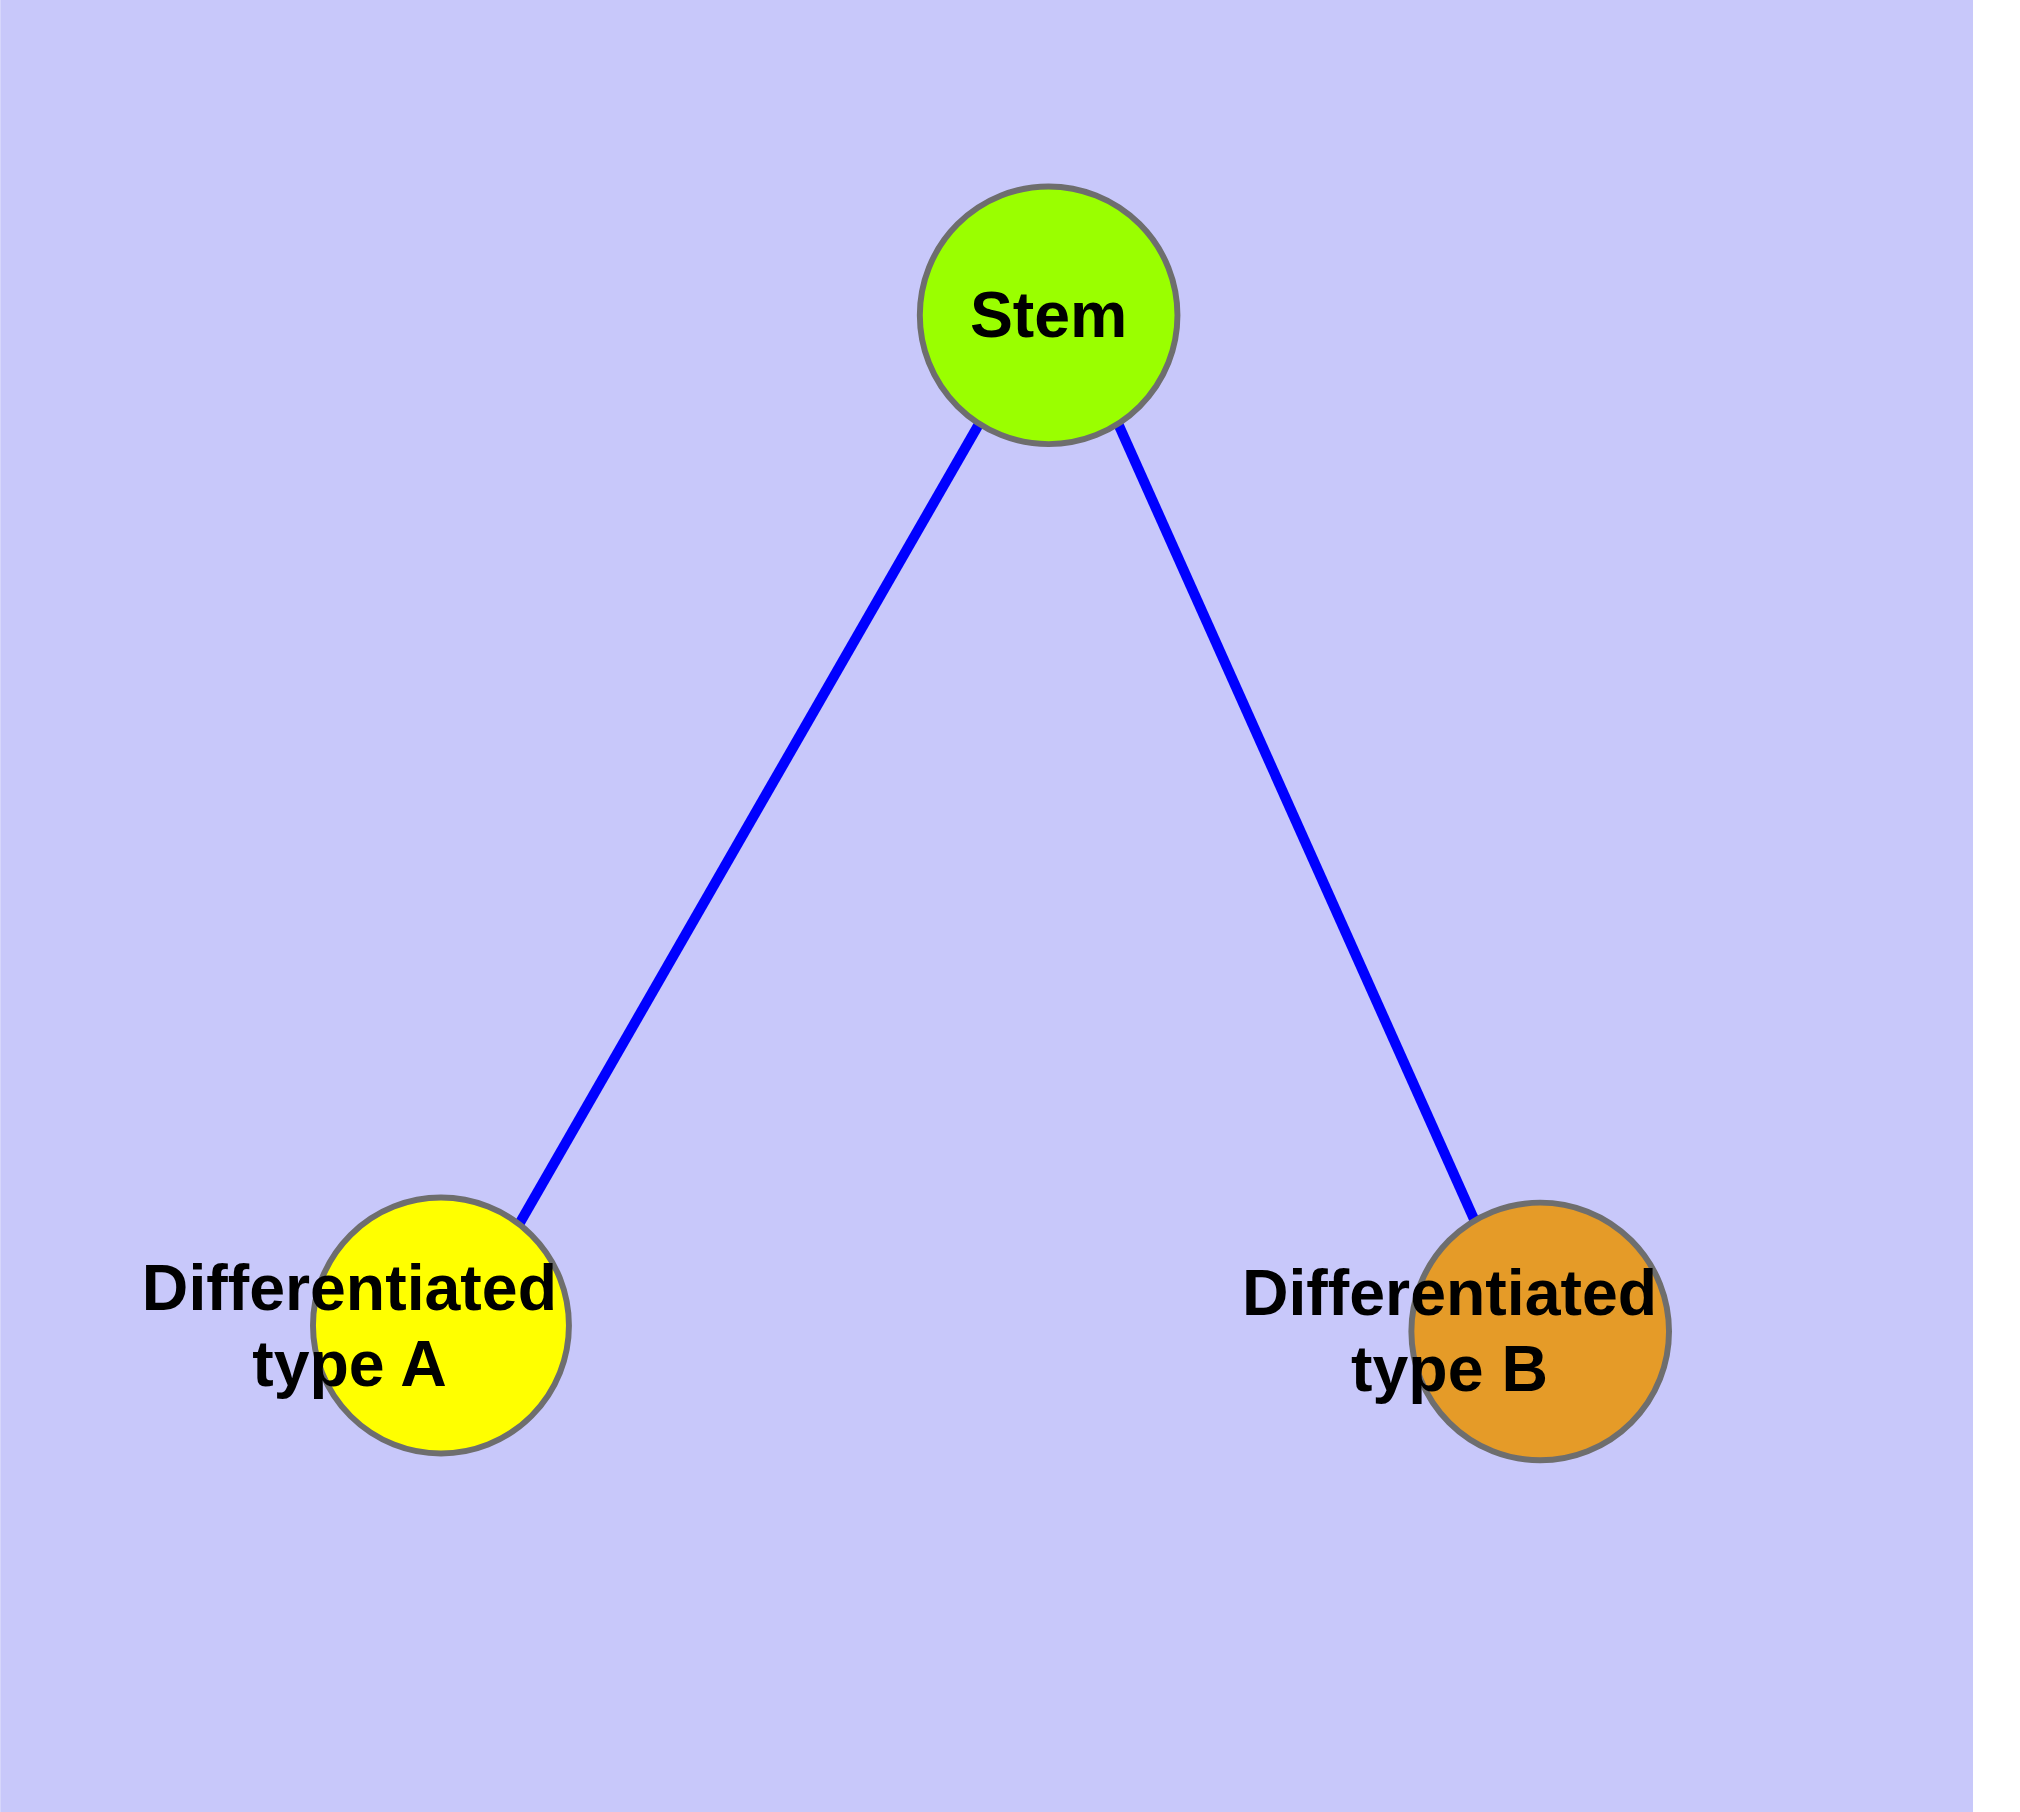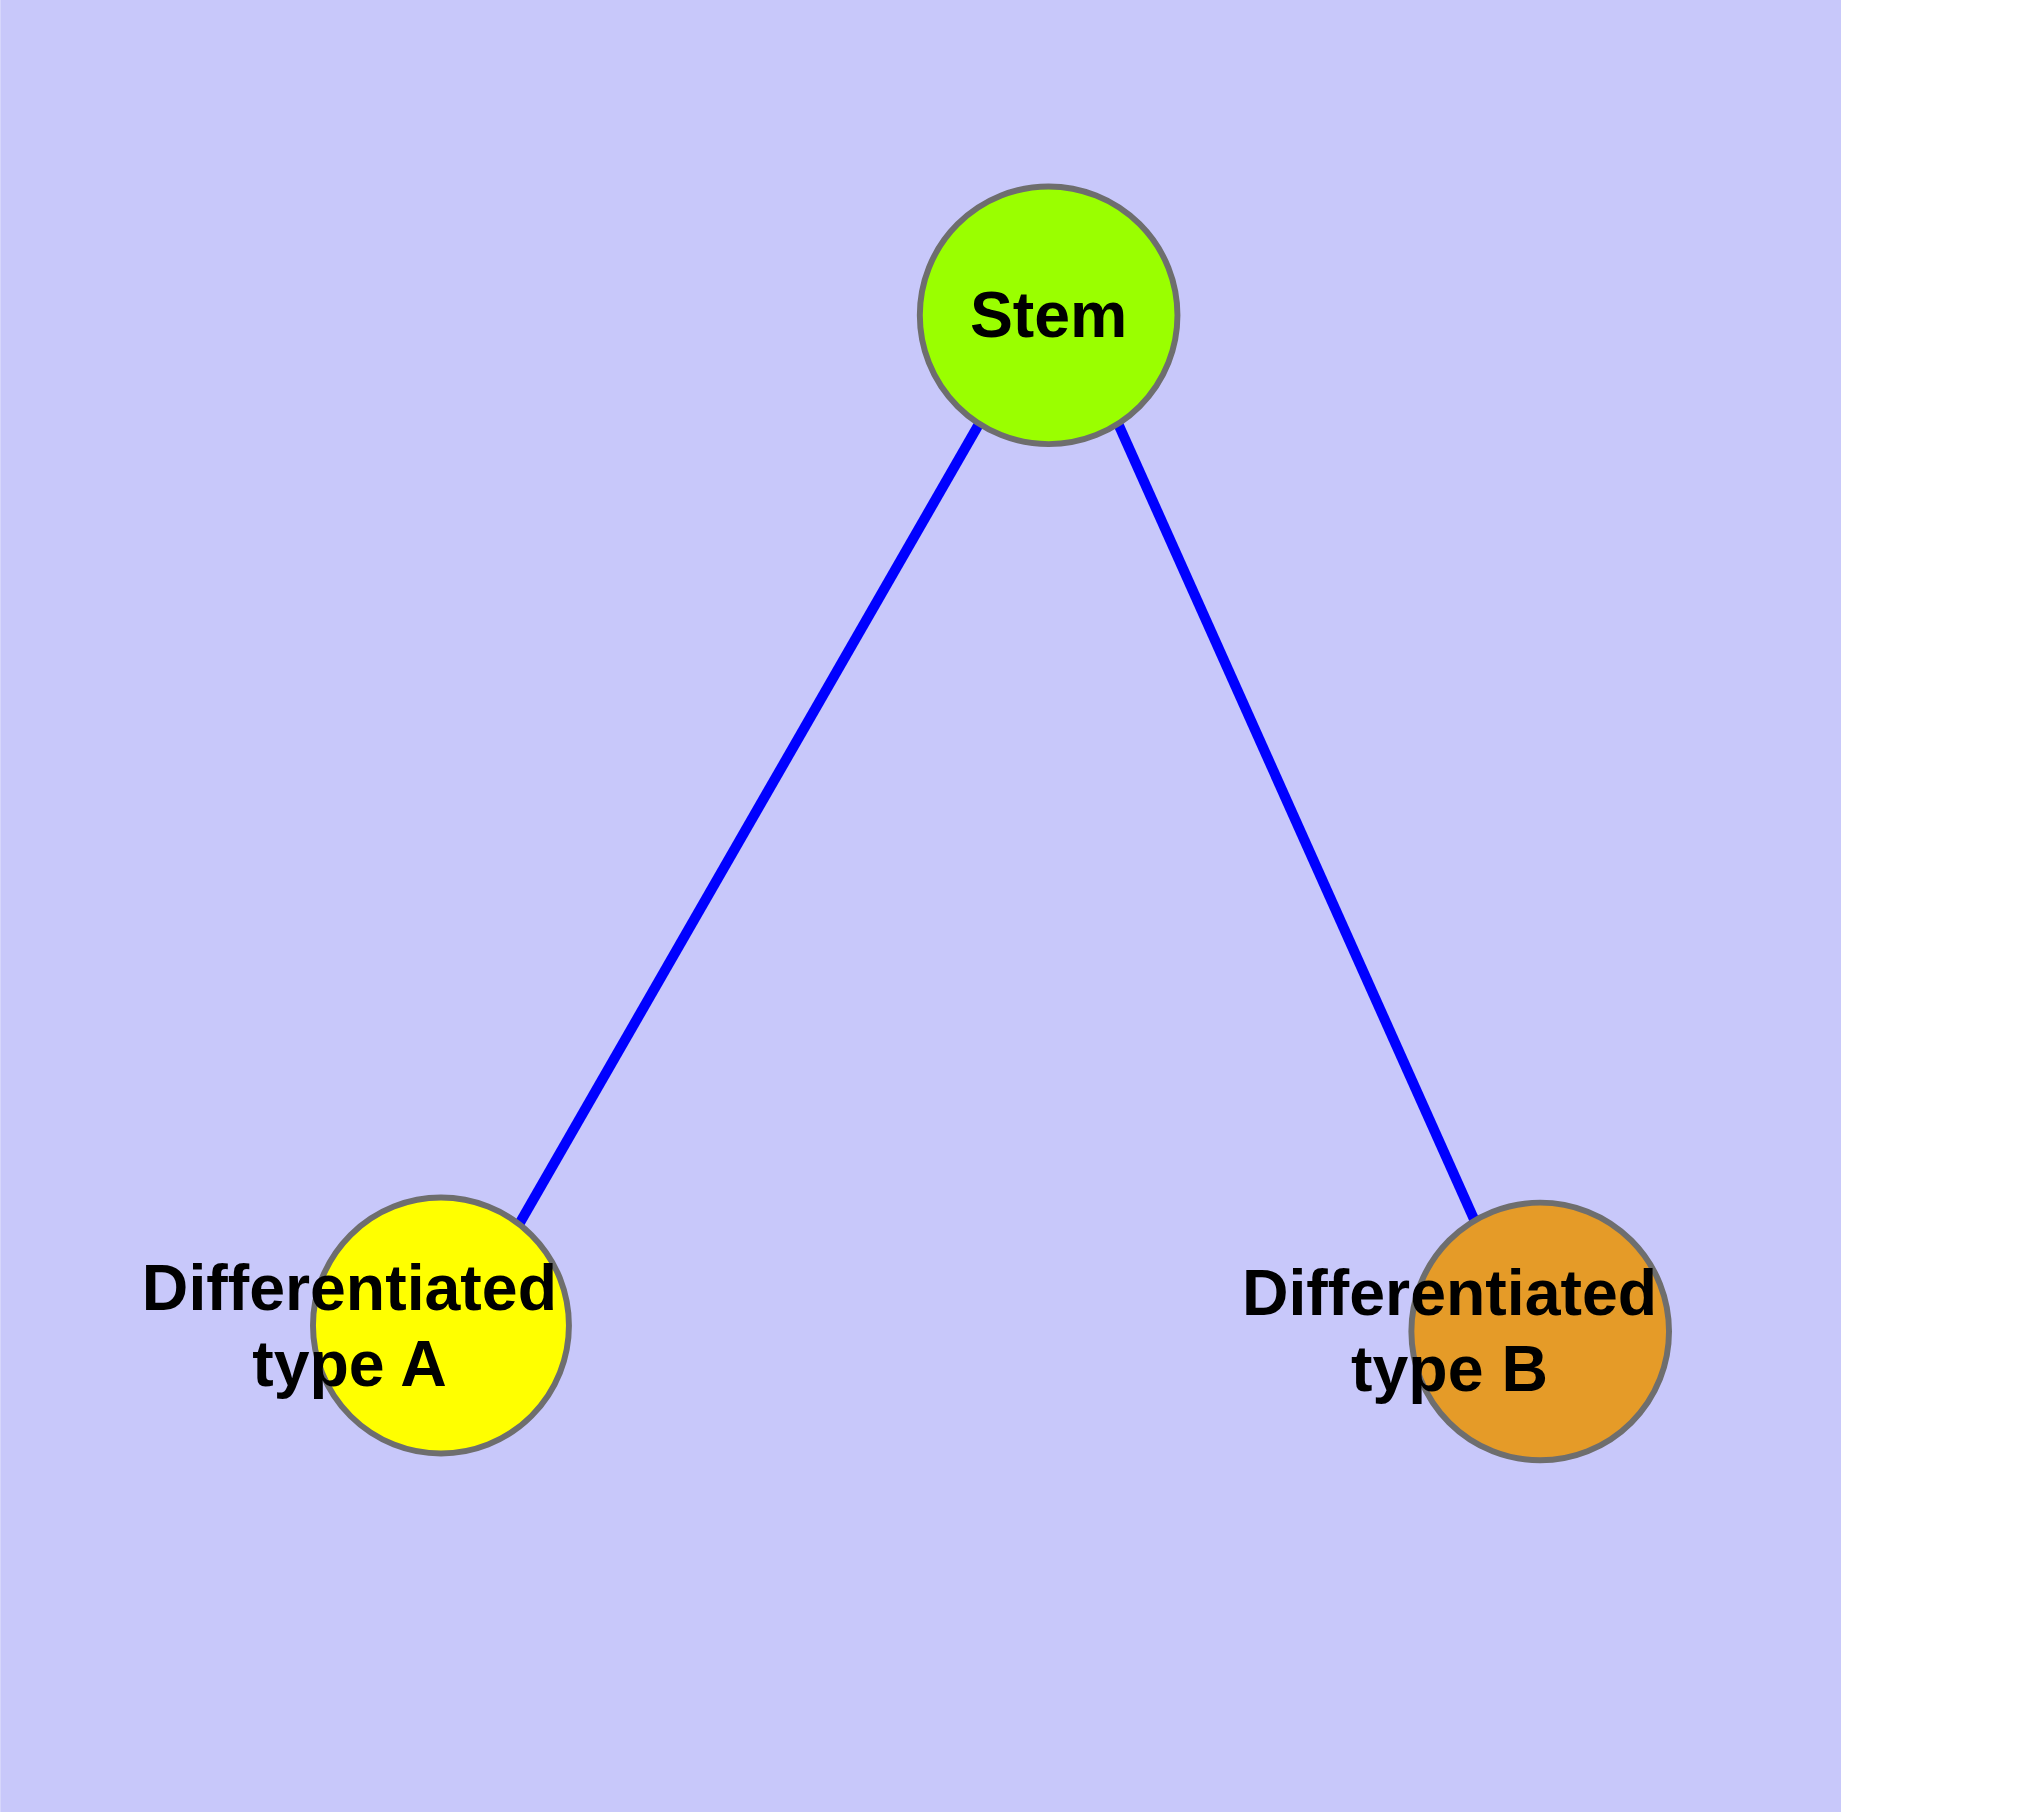--- a/index.html
+++ b/index.html
@@ -30,21 +30,21 @@
     fill: #000000;
     text-anchor: middle;
     dominant-baseline: middle;
     paint-order: normal;
     white-space: pre;
   }
 </style>
 </head>
 <body>
 
-<div id="stage" style="width: 1833px; height: 1812px; padding-left: 8px;">
+<div id="stage" style="width: 1973px; height: 1812px;">
   <svg id="canvas" viewBox="0 0 2384 2138" xmlns="http://www.w3.org/2000/svg" style="width: 2021px; height: 1812px;">
 
     <rect id="bg-rect" x="0" y="0" width="2384" height="2138" fill="#C8C8FA"></rect>
 
     <g id="edges-layer">
       <line id="edge-0" x1="1155" y1="500" x2="613" y2="1443" stroke="#0000FF" stroke-width="12" stroke-linecap="butt"></line>
       <line id="edge-1" x1="1319" y1="500" x2="1740" y2="1441" stroke="#0000FF" stroke-width="12" stroke-linecap="butt"></line>
     </g>
 
     <g id="nodes-layer">

